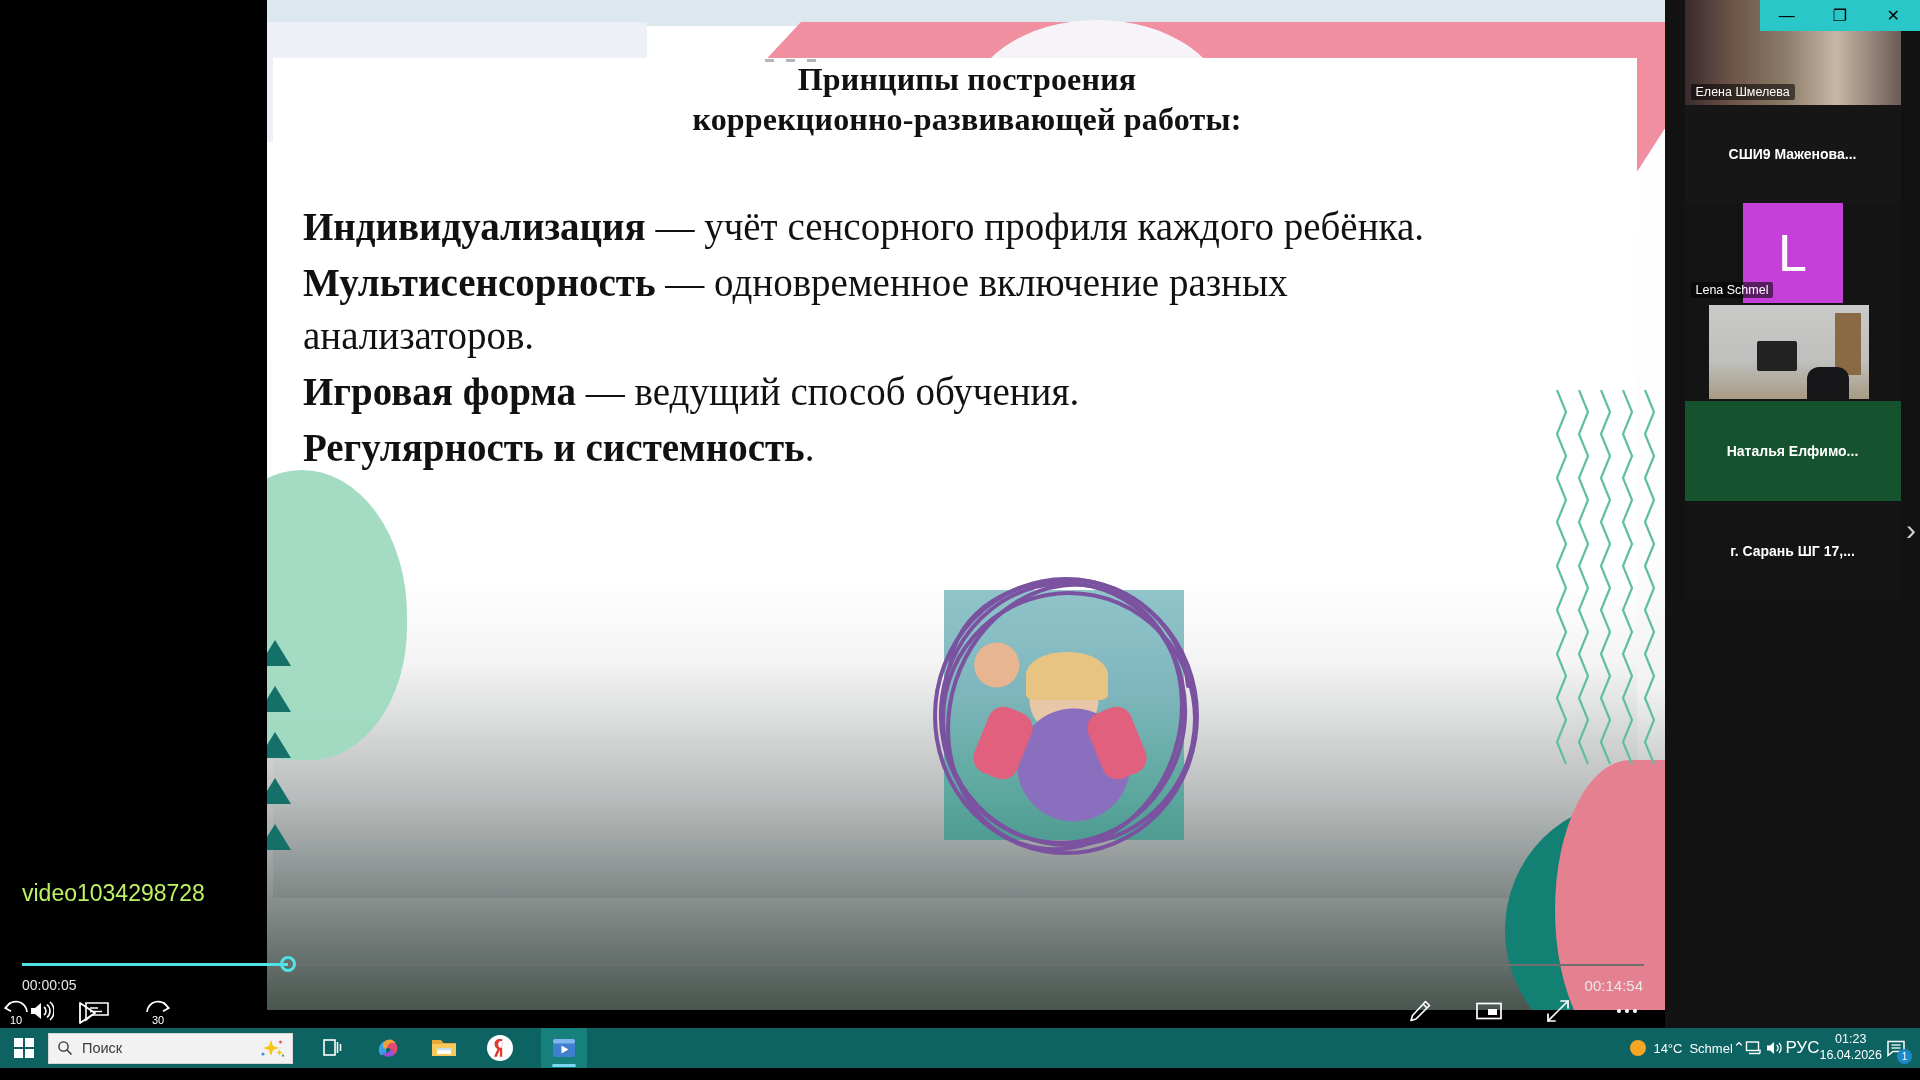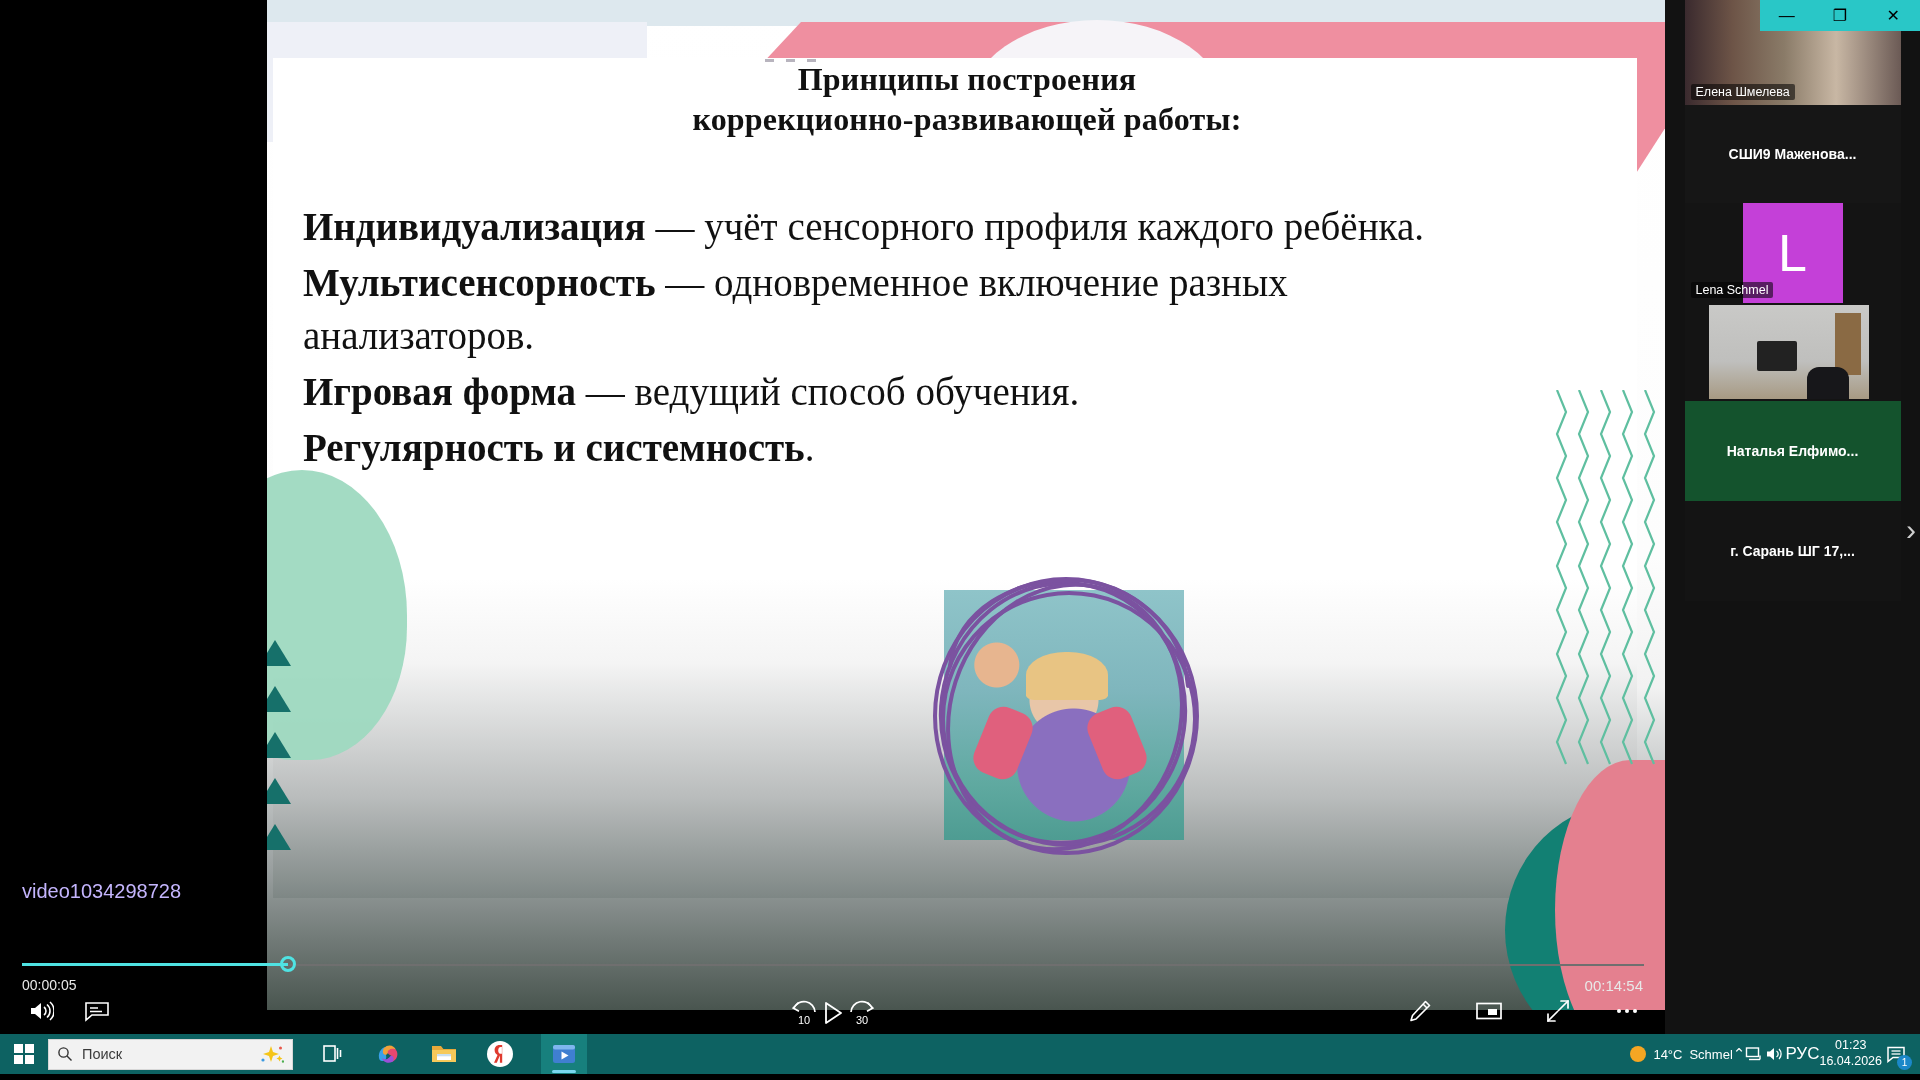--- a/index.html
+++ b/index.html
@@ -116,37 +116,37 @@
   .photo .sleeveR{ left:150px; top:118px; transform:rotate(-22deg);}
   .photo .hair {
     position:absolute; left:82px; top:62px; width:82px;height:48px;
     background:#e8c483; border-radius:48% 48% 10% 10%;
   }
   .scribble { position:absolute; left:0; top:0; width:290px; height:290px; }
 
   
   .video-title {
     position:absolute; left:22px; top:880px;
-    font-size:20px; color:#c4b5fd; font-weight:400;
+    font-size:23px; color:#bef264; font-weight:400;
   }
   .scrub-row { position:absolute; left:22px; top:962px; width:1622px; height:6px; }
   .scrub-track { position:absolute; left:0; top:2px; width:100%; height:2px; background:#6f6f6f; }
   .scrub-fill  { position:absolute; left:0; top:1px; width:16.4%; height:3px; background:#4fe3e3; }
   .scrub-knob  {
     position:absolute; left:16.4%; top:-6px; width:16px;height:16px;
     border:3px solid #4fe3e3; border-radius:50%; background:transparent;
     transform:translateX(-50%);
   }
   .time-left  { position:absolute; left:22px; top:977px; font-size:14px; color:#e8e8e8; }
   .time-right { position:absolute; right:22px; top:977px; font-size:15px; color:#e8e8e8; }
 
   .ctl-left { position:absolute; left:28px; top:1000px; display:flex; gap:30px; align-items:center; }
   .ctl-center {
     position:absolute; left:0; right:0; top:998px;
-    display:flex; justify-content:center; align-items:center;
+    display:flex; gap:42px; align-items:center;
   }
   .ctl-right { position:absolute; right:24px; top:998px; display:flex; gap:42px; align-items:center; }
   .icobtn { cursor:pointer; line-height:0; display:block; }
 
   
   .callpanel {
     position:absolute; right:0; top:0; width:255px; height:1060px;
     background:#121212;
   }
   .titlebar {
@@ -187,21 +187,21 @@
   .t5 { height:100px; background:#14532d; }
   .t6 { height:100px; background:#141414; }
 
   .panel-chevron {
     position:absolute; right:4px; top:515px;
     color:#cfcfcf; font-size:30px; cursor:pointer; line-height:1;
   }
 
   
   .taskbar {
-    position:absolute; left:0; bottom:6px; width:1920px; height:40px;
+    position:absolute; left:0; bottom:12px; width:1920px; height:40px;
     background:#0d6262; display:flex; align-items:center;
   }
   .start { width:48px; height:40px; display:flex; align-items:center; justify-content:center; cursor:pointer; }
   .searchbox {
     width:245px; height:31px; background:#f2f2f2; border:1px solid #d7d7d7;
     display:flex; align-items:center; gap:9px; padding:0 8px; cursor:text;
   }
   .searchbox .ph { font-size:14.5px; color:#3b3b3b; flex:1; }
   .tb-icons { display:flex; align-items:center; gap:26px; margin-left:24px; }
   .tbico { width:30px;height:34px; display:flex;align-items:center;justify-content:center; cursor:pointer; position:relative; }

